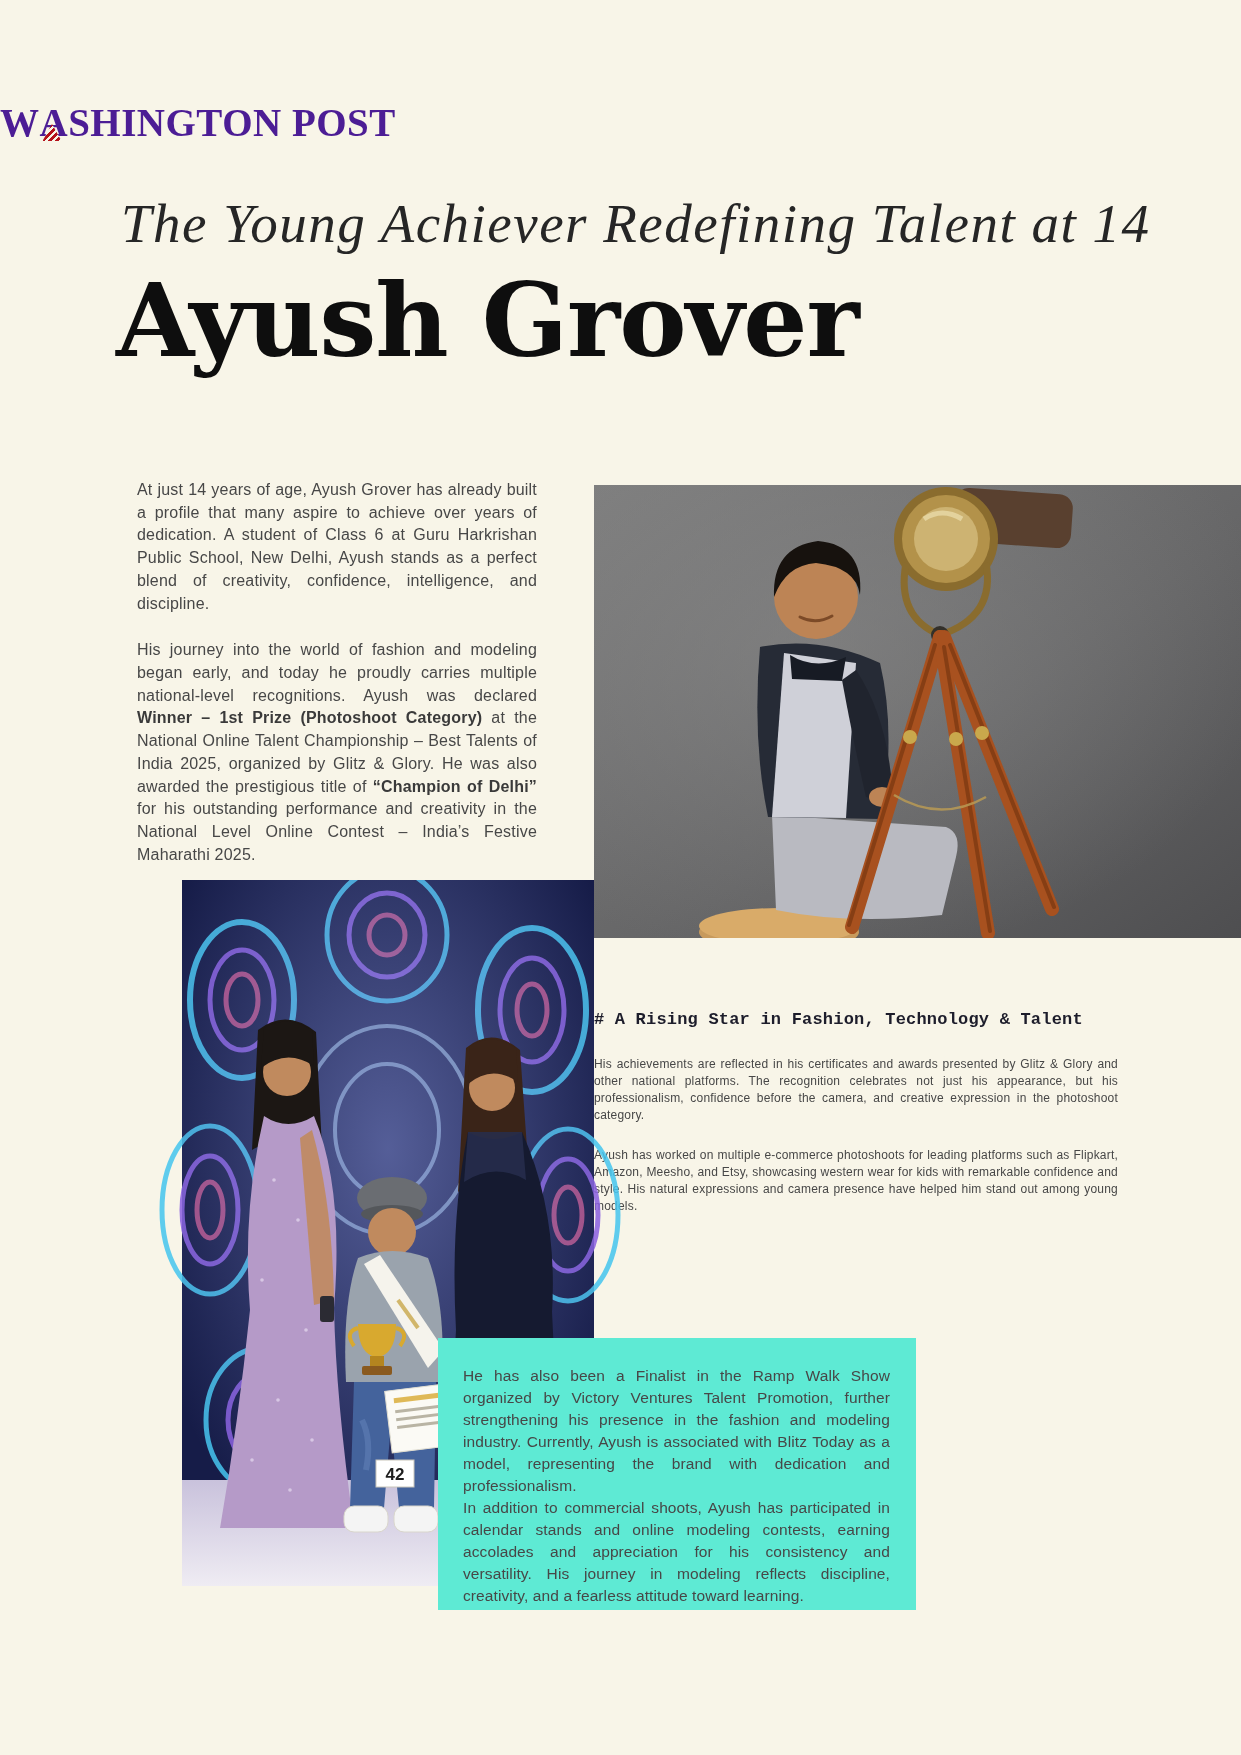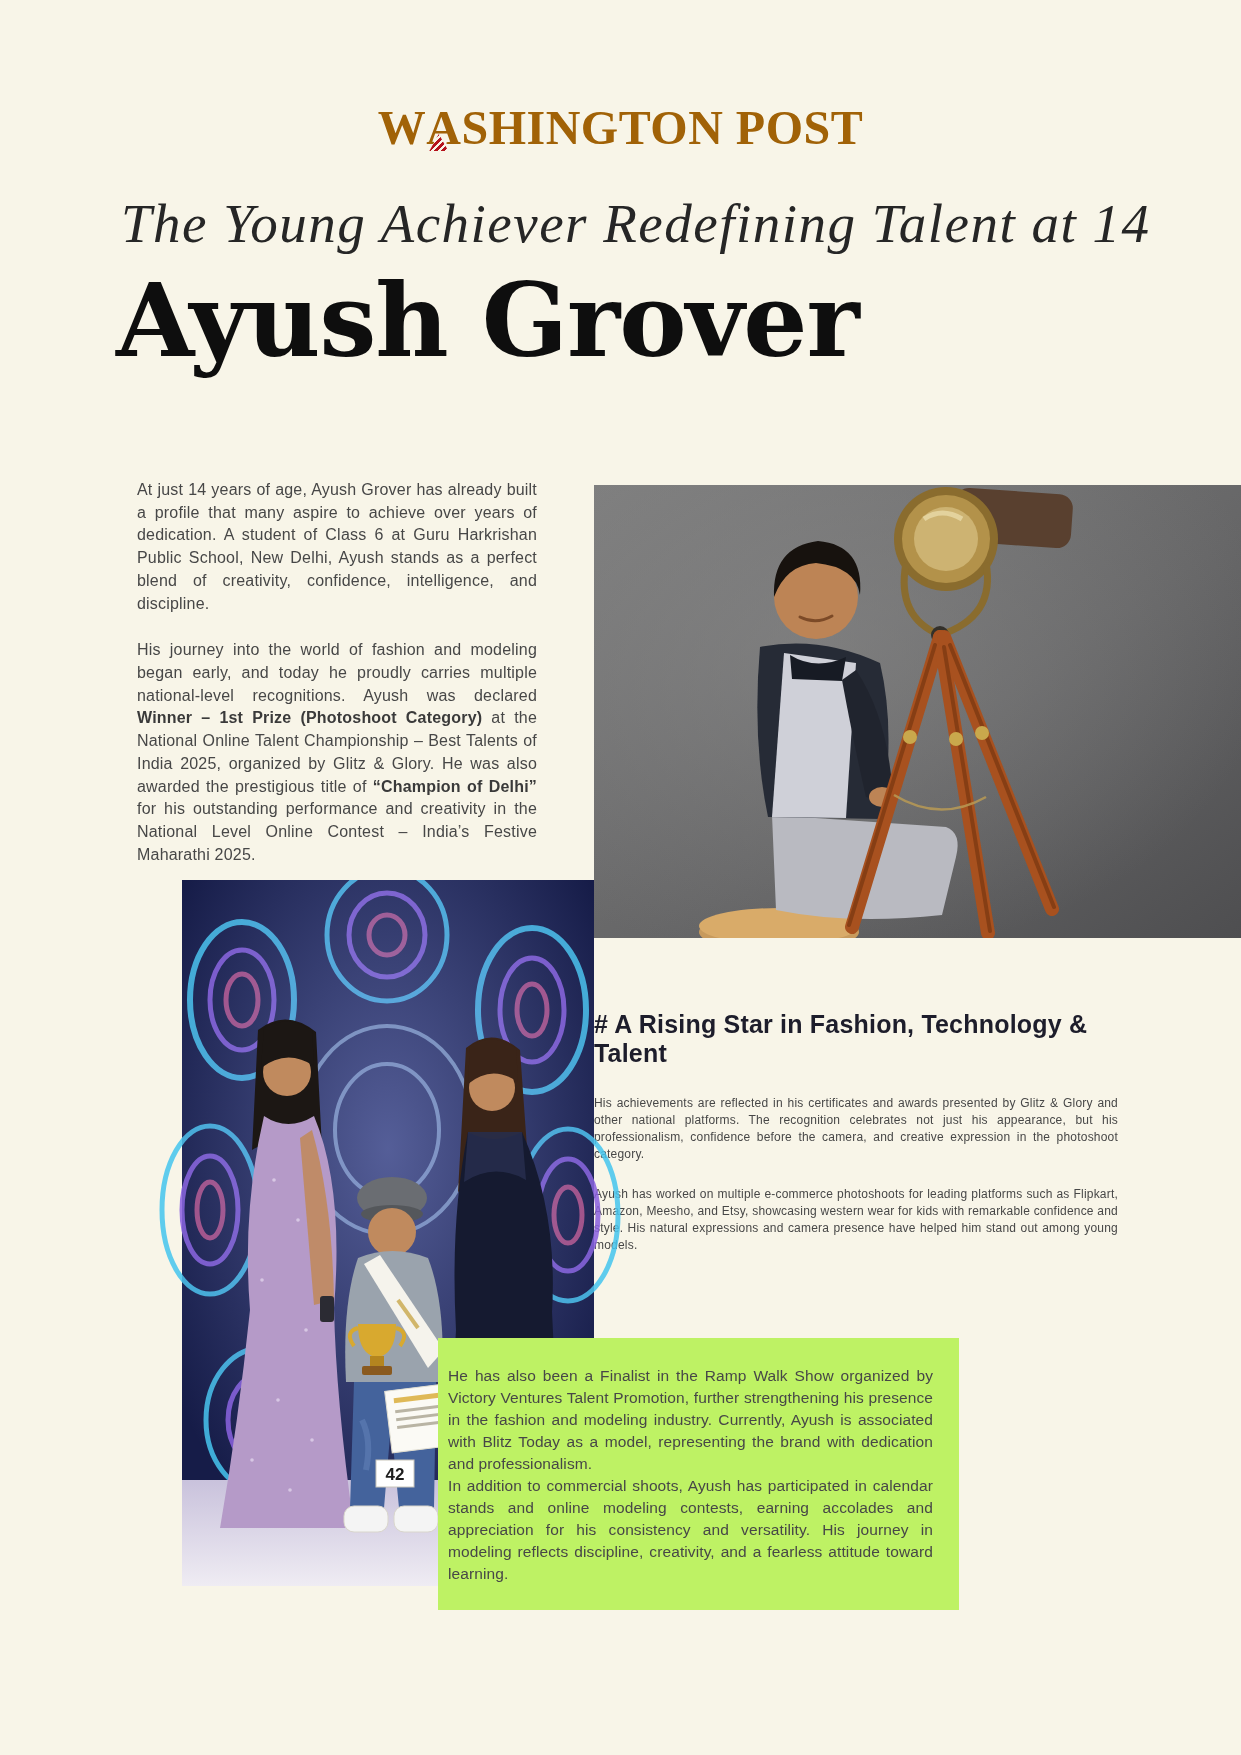--- a/index.html
+++ b/index.html
@@ -5,24 +5,24 @@
   html,body { margin:0; padding:0; background:#e9e6da; }
   .page {
     position:relative; width:1241px; height:1755px; margin:0 auto;
     background:#f8f5e8; overflow:hidden;
     font-family:"Liberation Sans", sans-serif;
   }
 
   
   .masthead {
     position:absolute; top:100px; left:0; width:100%;
-    text-align:center;
+    text-align:left;
     font-family:"Liberation Serif", serif;
-    font-weight:700; font-size:48px; letter-spacing:0.5px;
-    color:#a16207;
+    font-weight:700; font-size:39px; letter-spacing:0.5px;
+    color:#4c1d95;
   }
   .masthead .a-red { position:relative; display:inline-block; }
   .masthead .a-red::after {
     content:""; position:absolute; left:3px; bottom:4px;
     width:19px; height:17px;
     background:repeating-linear-gradient(135deg,#b5121b 0 3px,#f8f5e8 3px 5px);
     clip-path:polygon(50% 0, 100% 100%, 0 100%);
   }
 
   
@@ -56,34 +56,34 @@
   .photo-portrait { position:absolute; left:594px; top:485px; width:647px; height:453px; z-index:1; }
   .photo-award    { position:absolute; left:123px; top:880px; width:498px; height:706px; z-index:1;padding-left:16px; }
   .photo-portrait svg, .photo-award svg { display:block; width:100%; height:100%; }
 
   
   .rising {
     position:absolute; left:594px; top:1010px; width:524px;
     color:#474747;
   }
   .rising h2 {
-    font-family:Liberation Sans, sans-serif;
-    font-size:25px; font-weight:700; color:#1d1d2b;
+    font-family:Liberation Mono, monospace;
+    font-size:17px; font-weight:700; color:#1d1d2b;
     letter-spacing:0.2px; margin:0 0 27px 0;
   }
   .rising p {
     font-size:12px; line-height:1.42; letter-spacing:0.2px;
     text-align:justify; margin:0 0 23px 0;
   }
 
   
   .finalist-box {
-    position:absolute; left:438px; top:1338px; width:521px; height:272px;
-    background:#bef264; z-index:5; box-sizing:border-box;
-    padding:27px 26px 0 10px;
+    position:absolute; left:438px; top:1338px; width:478px; height:272px;
+    background:#5eead4; z-index:5; box-sizing:border-box;
+    padding:27px 26px 0 25px;
   }
   .finalist-box p {
     font-size:15.5px; line-height:1.42; letter-spacing:0.1px;
     color:#474747; text-align:justify; margin:0;
   }
 </style>
 </head>
 <body>
 
 <div class="page">

